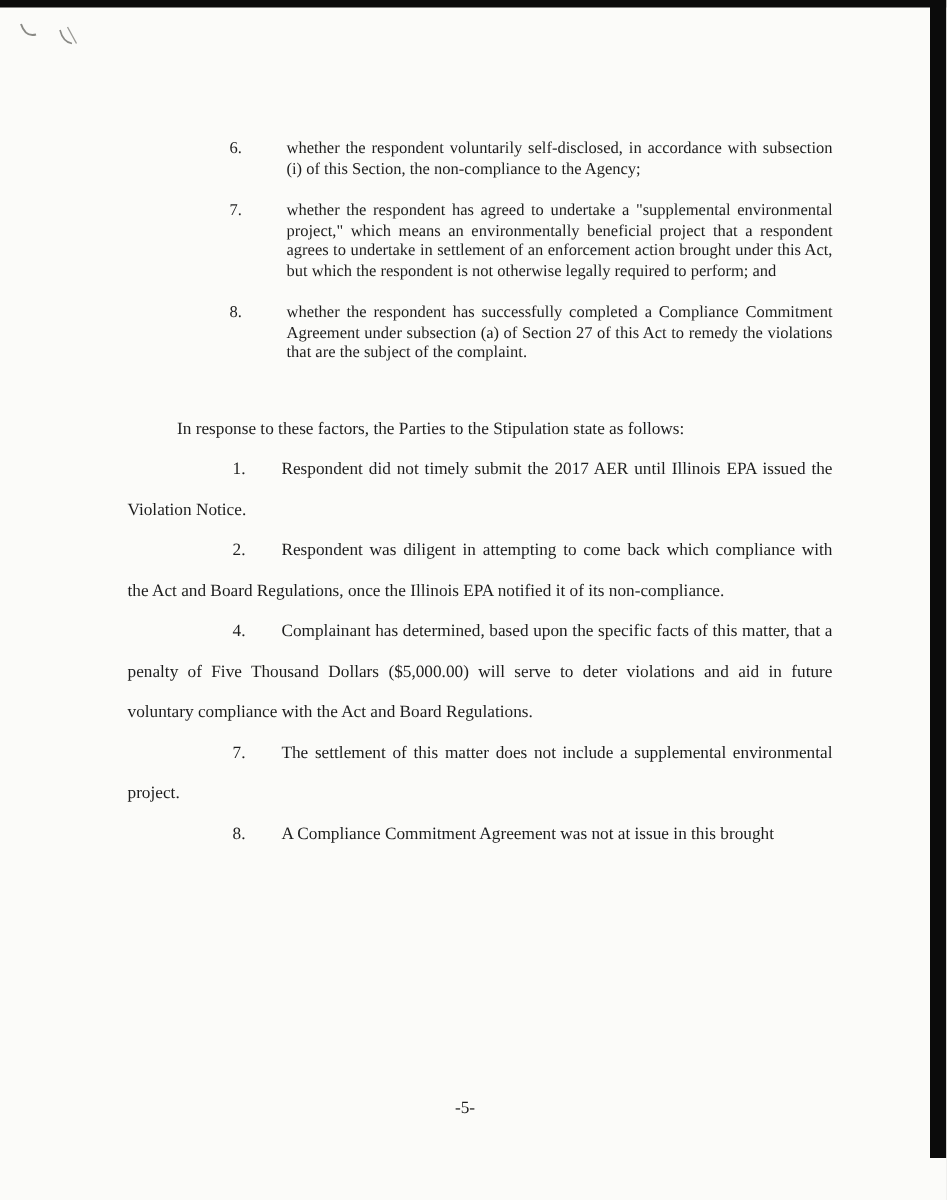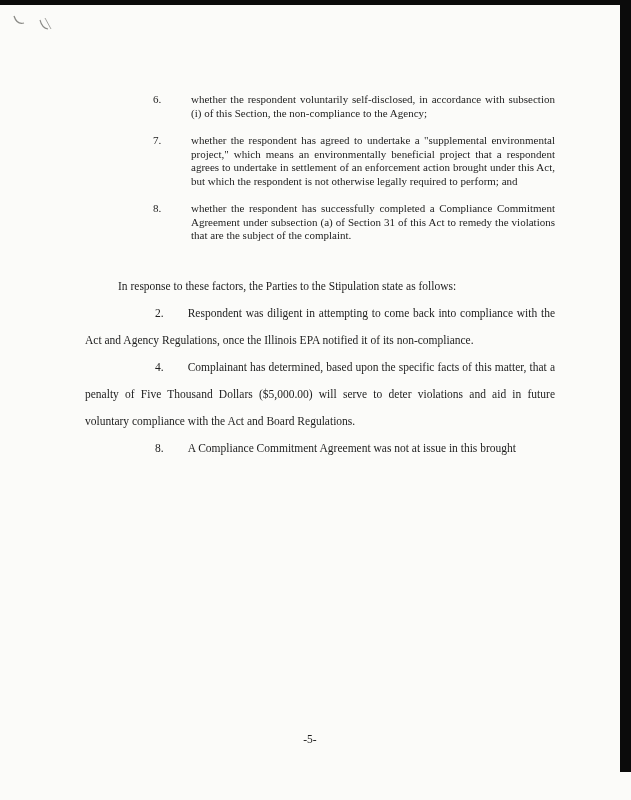--- a/index.html
+++ b/index.html
@@ -87,30 +87,36 @@
     <div class="factor">
       <span class="factor-num">6.</span>
       <span class="factor-text">whether the respondent voluntarily self-disclosed, in accordance with subsection (i) of this Section, the non-compliance to the Agency;</span>
     </div>
     <div class="factor">
       <span class="factor-num">7.</span>
       <span class="factor-text">whether the respondent has agreed to undertake a "supplemental environmental project," which means an environmentally beneficial project that a respondent agrees to undertake in settlement of an enforcement action brought under this Act, but which the respondent is not otherwise legally required to perform; and</span>
     </div>
     <div class="factor">
       <span class="factor-num">8.</span>
-      <span class="factor-text">whether the respondent has successfully completed a Compliance Commitment Agreement under subsection (a) of Section 31 of this Act to remedy the violations that are the subject of the complaint.</span>
+      <span class="factor-text">whether the respondent has successfully completed a Compliance Commitment Agreement under subsection (a) of Section 27 of this Act to remedy the violations that are the subject of the complaint.</span>
     </div>
 
     <p class="dbl intro-line">In response to these factors, the Parties to the Stipulation state as follows:</p>
 
     <p class="dbl resp-para">
-      <span class="resp-num">2.</span><span>Respondent was diligent in attempting to come back into compliance with the Act and Agency Regulations, once the Illinois EPA notified it of its non-compliance.</span>
+      <span class="resp-num">1.</span><span>Respondent did not timely submit the 2017 AER until Illinois EPA issued the Violation Notice.</span>
+    </p>
+    <p class="dbl resp-para">
+      <span class="resp-num">2.</span><span>Respondent was diligent in attempting to come back which compliance with the Act and Board Regulations, once the Illinois EPA notified it of its non-compliance.</span>
     </p>
     <p class="dbl resp-para">
       <span class="resp-num">4.</span><span>Complainant has determined, based upon the specific facts of this matter, that a penalty of Five Thousand Dollars ($5,000.00) will serve to deter violations and aid in future voluntary compliance with the Act and Board Regulations.</span>
+    </p>
+    <p class="dbl resp-para">
+      <span class="resp-num">7.</span><span>The settlement of this matter does not include a supplemental environmental project.</span>
     </p>
     <p class="dbl resp-para">
       <span class="resp-num">8.</span><span>A Compliance Commitment Agreement was not at issue in this brought</span>
     </p>
 
   </div>
 
   <div class="page-number">-5-</div>
 
 </div>

